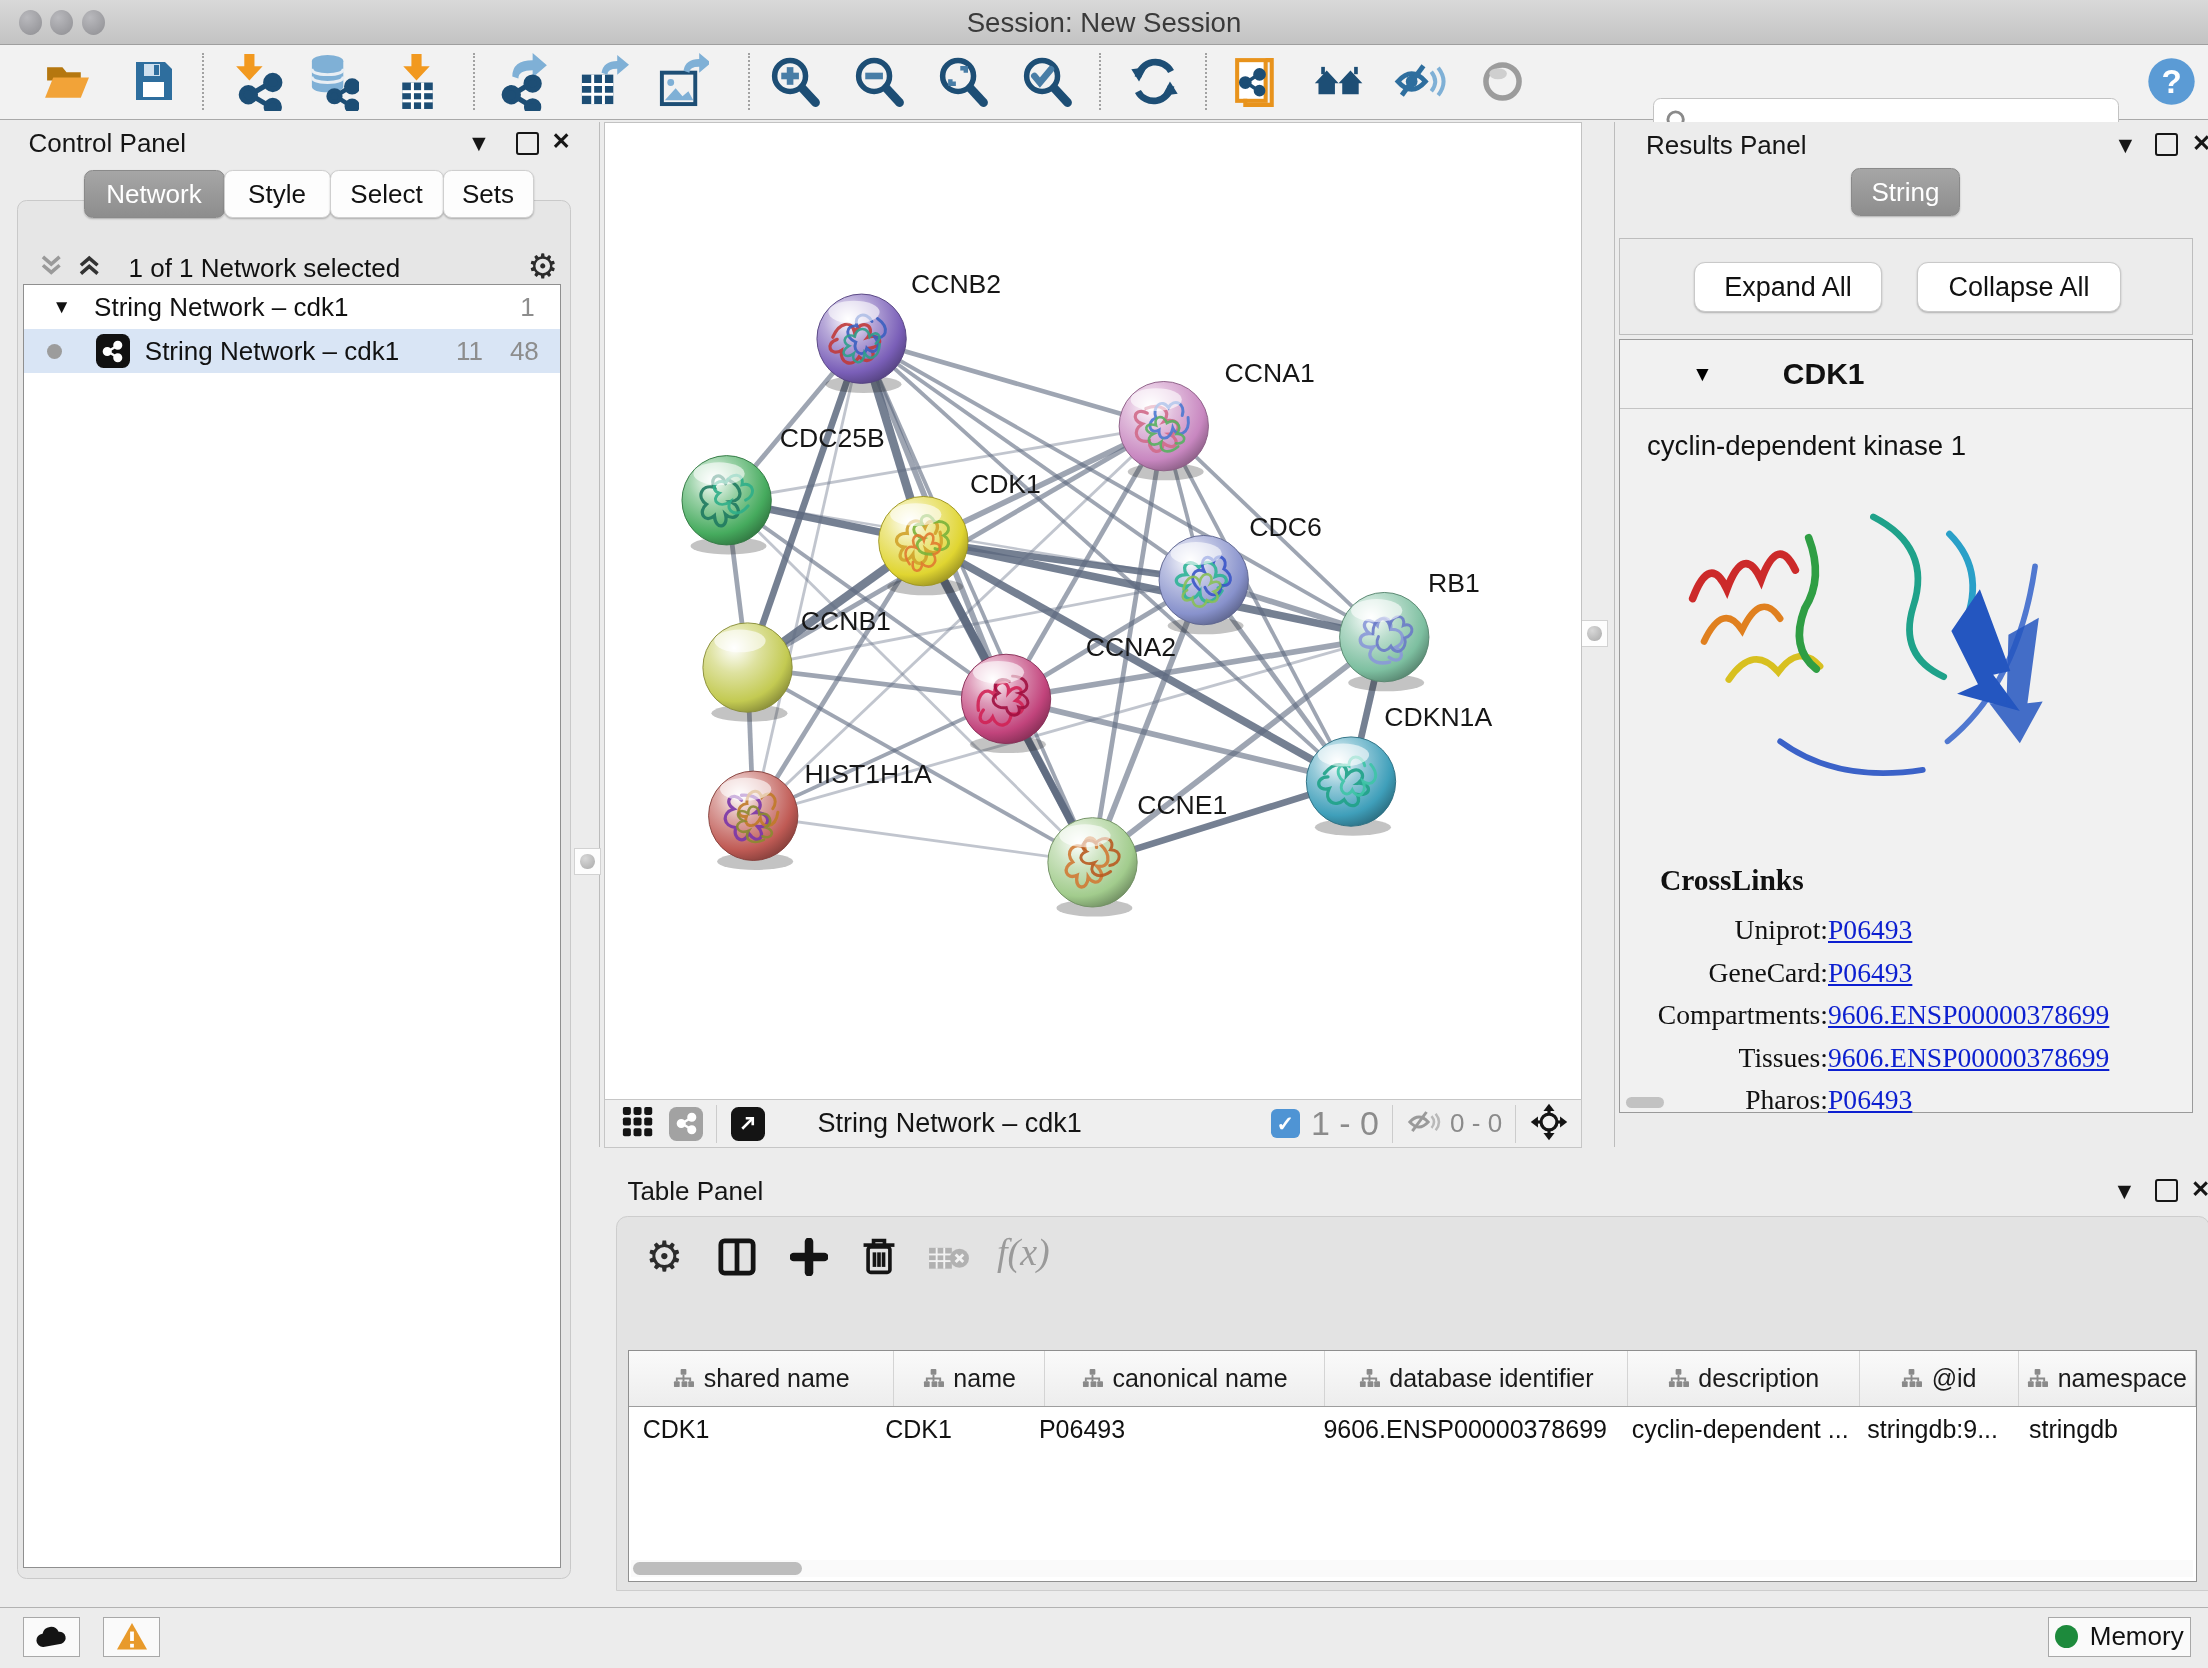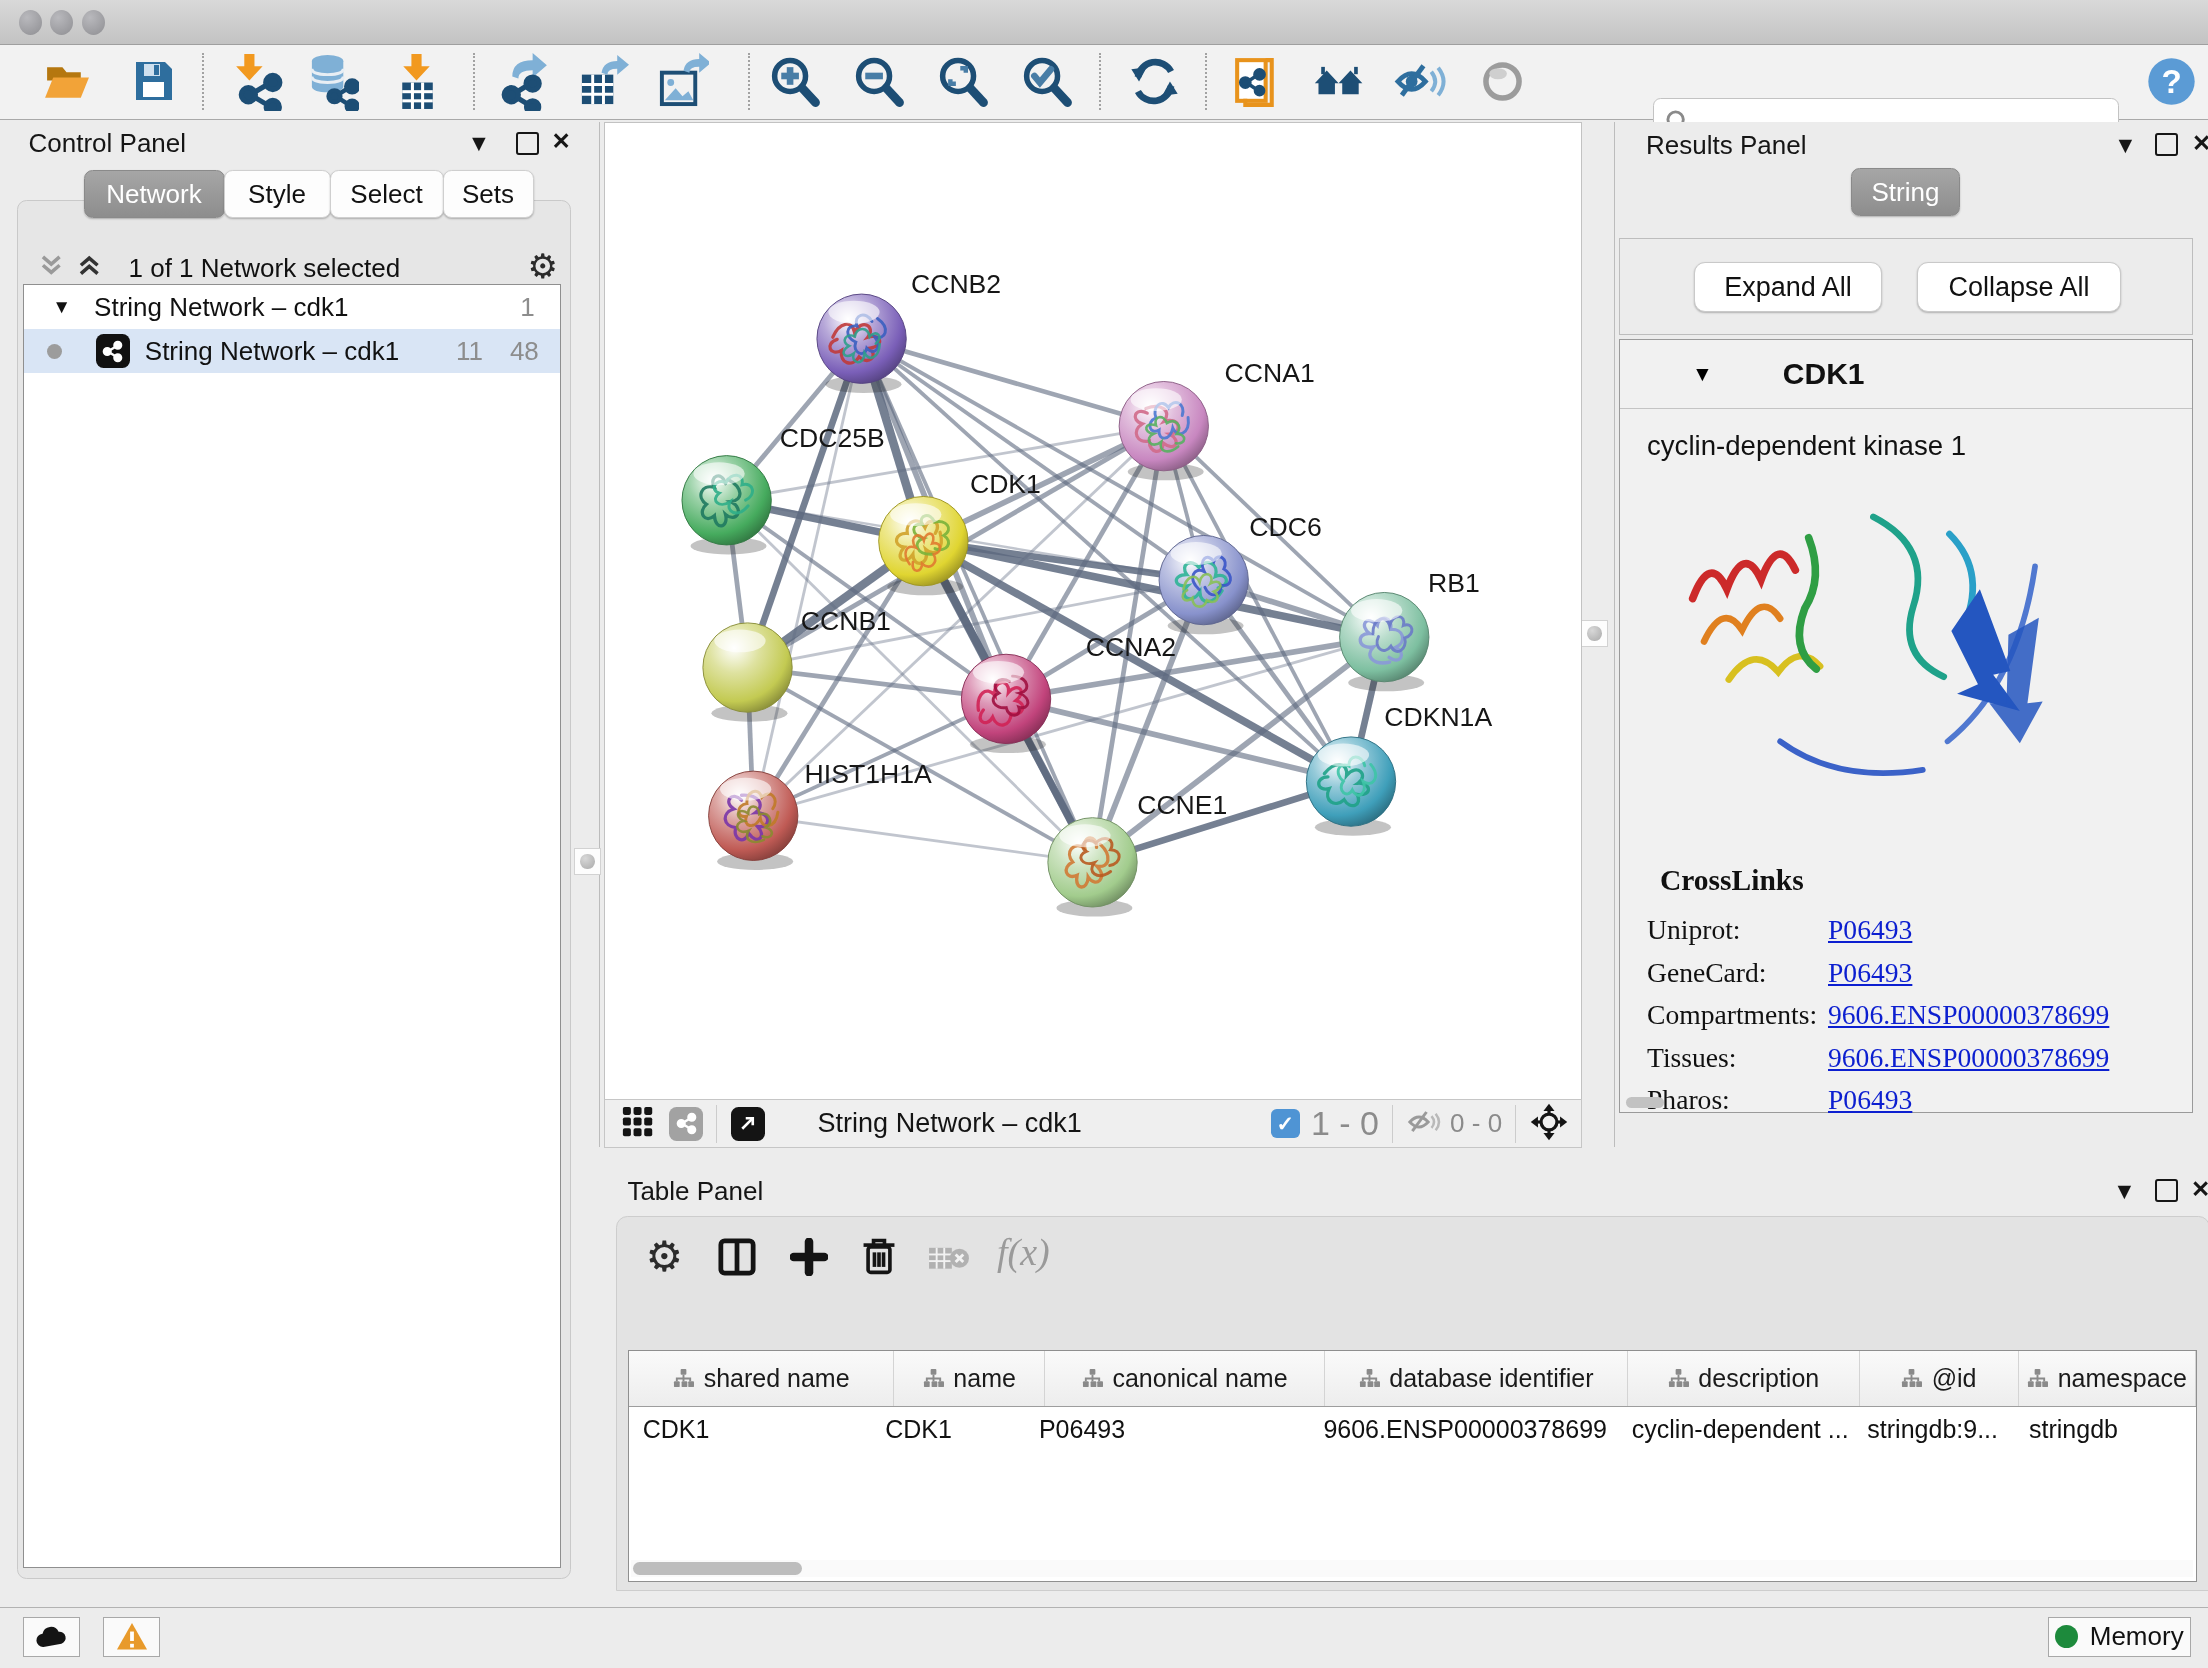--- a/index.html
+++ b/index.html
@@ -41,21 +41,21 @@
   .canvas-bar{position:absolute;left:604px;top:1099px;width:978px;height:49px;background:#efefef;
     border:1px solid #c6c6c6;box-sizing:border-box;display:flex;align-items:center;}
   .cb-sep{height:38px;border-left:1.9px solid #cccccc;margin:0 13.3px;}
   .node-label{font-size:28px;fill:#161616;font-family:"Liberation Sans",sans-serif;}
   
   .results-panel{position:absolute;left:1619px;top:122px;width:590px;height:1042px;background:#ececec;}
   .rp-box{position:absolute;left:0;width:574px;box-sizing:border-box;}
   .rp-btn{background:#fff;border:1px solid #c9c9c9;border-radius:11px;font-size:27px;color:#111;
     text-align:center;box-shadow:0 1px 1.9px rgba(0,0,0,.25);padding:8.6px 0;}
   .cl-row{display:flex;font-family:"Liberation Serif",serif;font-size:27.6px;margin:10.5px 0 10.5px 27px;}
-  .cl-label{width:181px;color:#111;}
+  .cl-label{width:181px;color:#111;text-align:right;}
   .cl-value{color:#0c1fd0;text-decoration:underline;}
   
   .table-panel{position:absolute;left:616px;top:1168px;width:1592px;height:439px;background:#ececec;}
   .tp-gray{position:absolute;left:0px;top:48px;width:1592px;height:373px;background:#e3e3e3;
     border:1px solid #cdcdcd;border-radius:11.4px 11.4px 0 0;}
   .tp-table{position:absolute;left:11.4px;top:133px;width:1569px;height:232px;background:#fff;border:1.9px solid #8f8f8f;box-sizing:border-box;}
   .thead{display:flex;height:55px;background:linear-gradient(#fafafa,#ededed);border-bottom:1.9px solid #9d9d9d;}
   .th{display:flex;align-items:center;justify-content:center;font-size:25px;color:#1a1a1a;
     border-right:1px solid #d4d4d4;box-sizing:border-box;gap:9.5px;}
   .trow{display:flex;height:44px;align-items:center;font-size:25px;color:#111;}
@@ -73,20 +73,21 @@
   .handle .dot{width:14.3px;height:14.3px;border-radius:50%;background:radial-gradient(circle at 35% 30%,#d8d8d8,#a9a9a9);}
   .vline{position:absolute;top:122px;height:1027px;border-left:1.9px solid #bcbcbc;}
 </style>
 </head>
 <body>
 
 <div class="titlebar">
   <div class="tl" style="left:19px"></div>
   <div class="tl" style="left:50px"></div>
   <div class="tl" style="left:82px"></div>
+  <div class="title-text">Session: New Session</div>
 </div>
 
 <div class="toolbar">
   <span class="tb-btn" style="left:40px">
     <svg width="49" height="49" viewBox="0 0 48 48">
         <path d="M5 10 h15 l4 5 h14 v8 H5z" fill="#b5770f"></path>
         <path d="M3 40 L11 20 H46 L38 40z" fill="#f2a338"></path>
       </svg>
   </span>
   <span class="tb-btn" style="left:126px">

